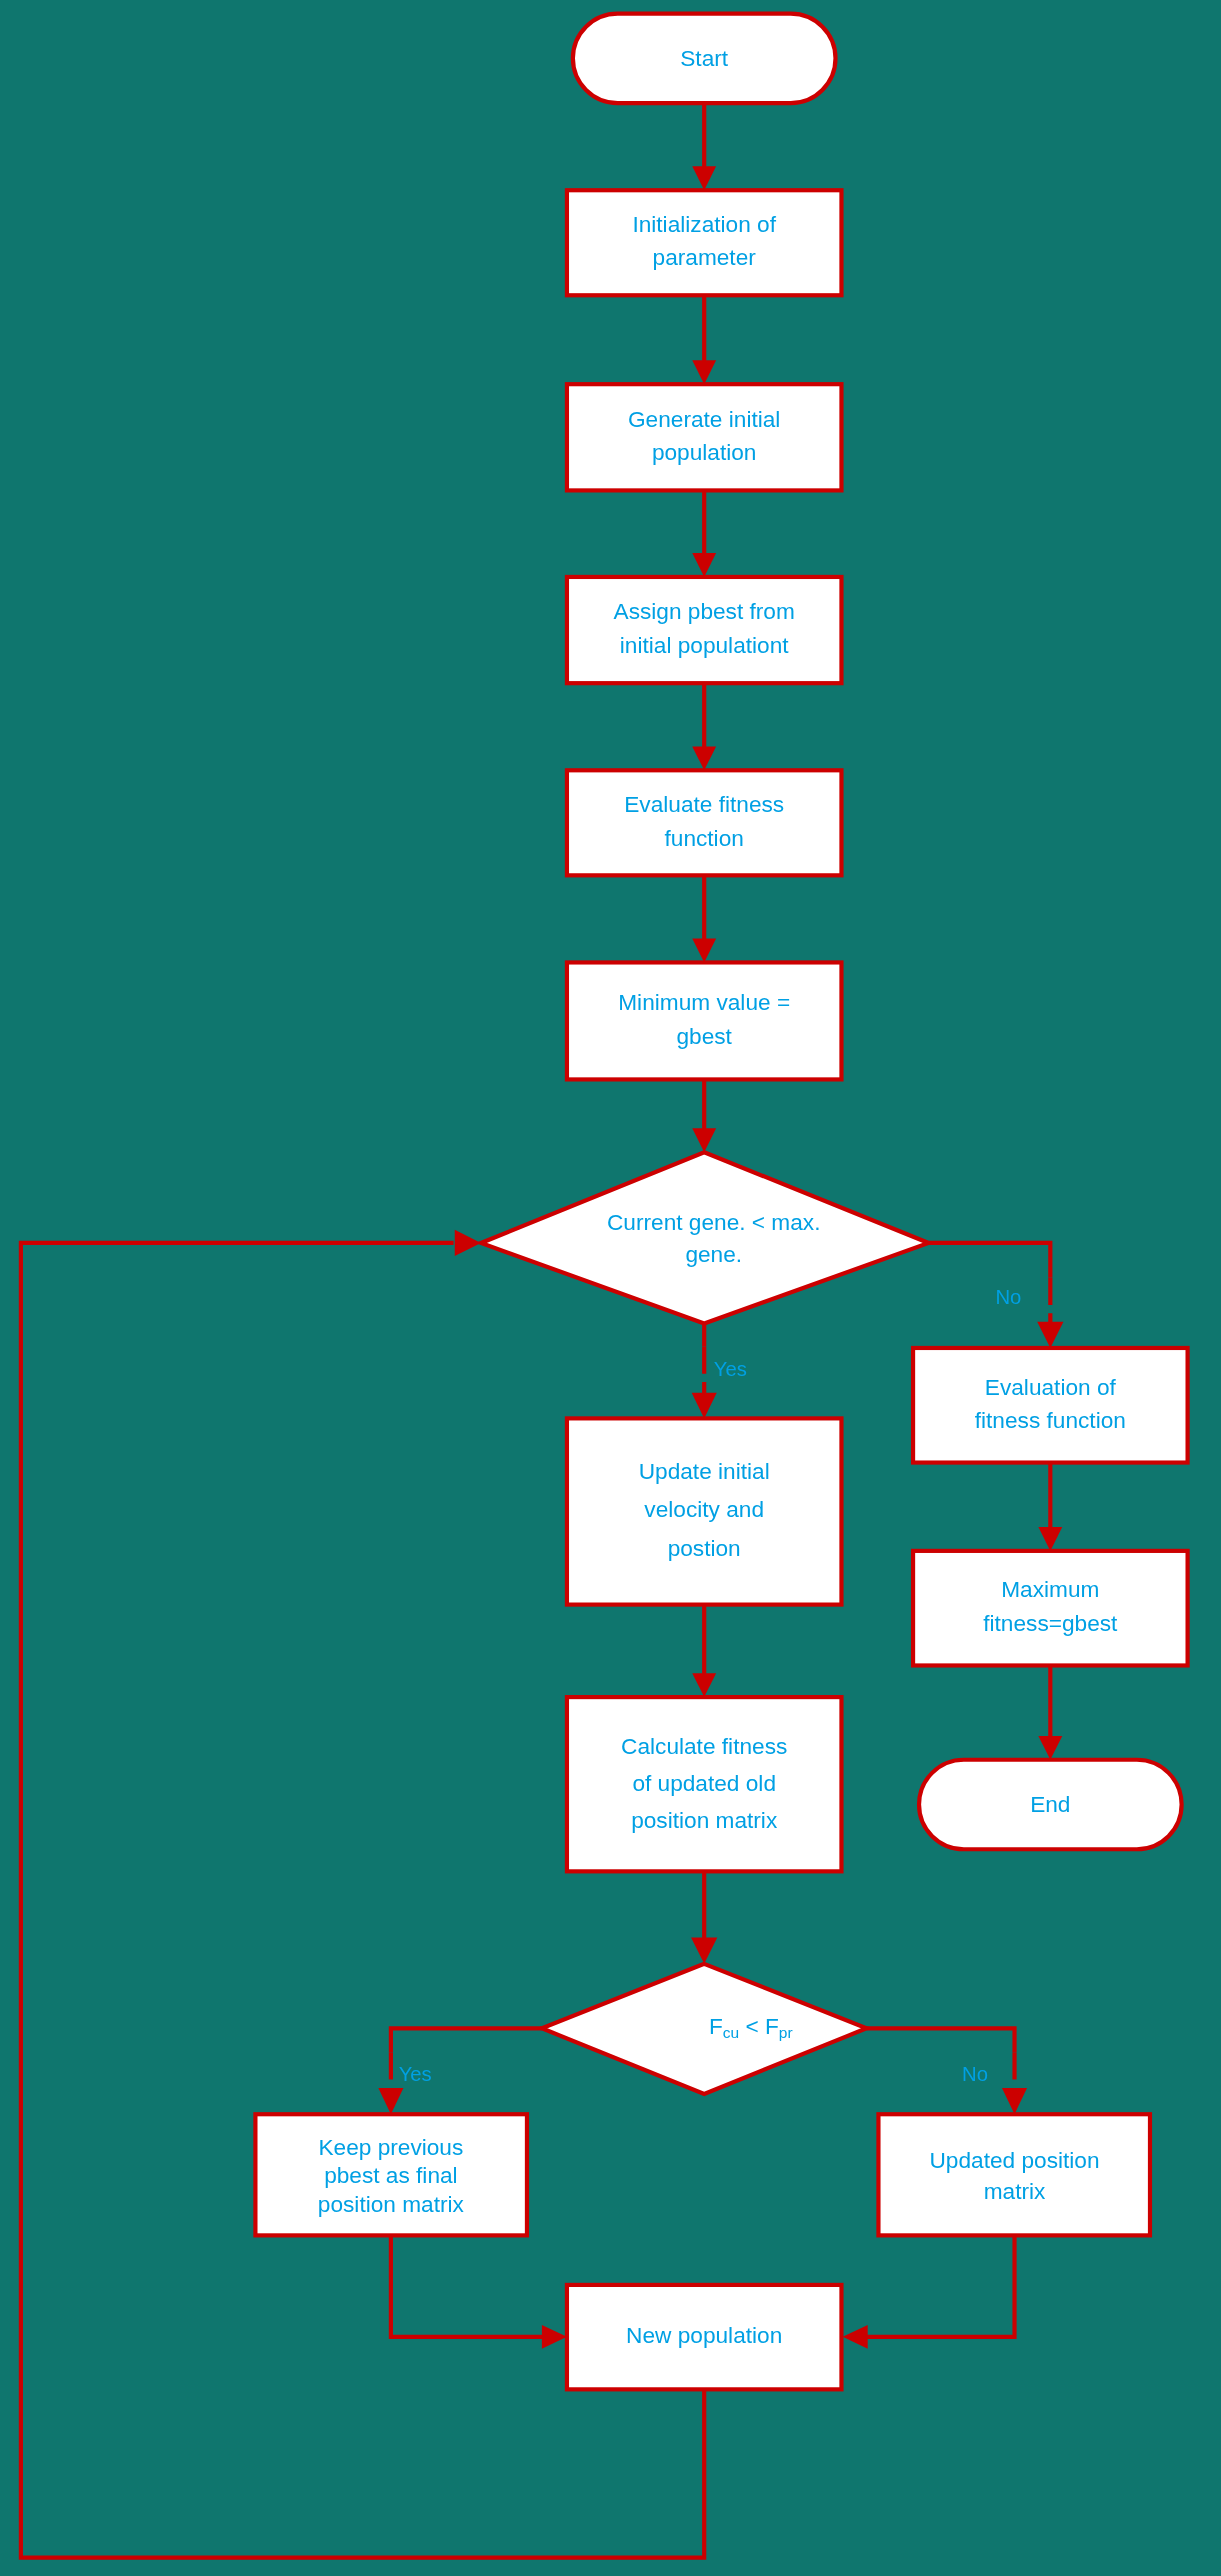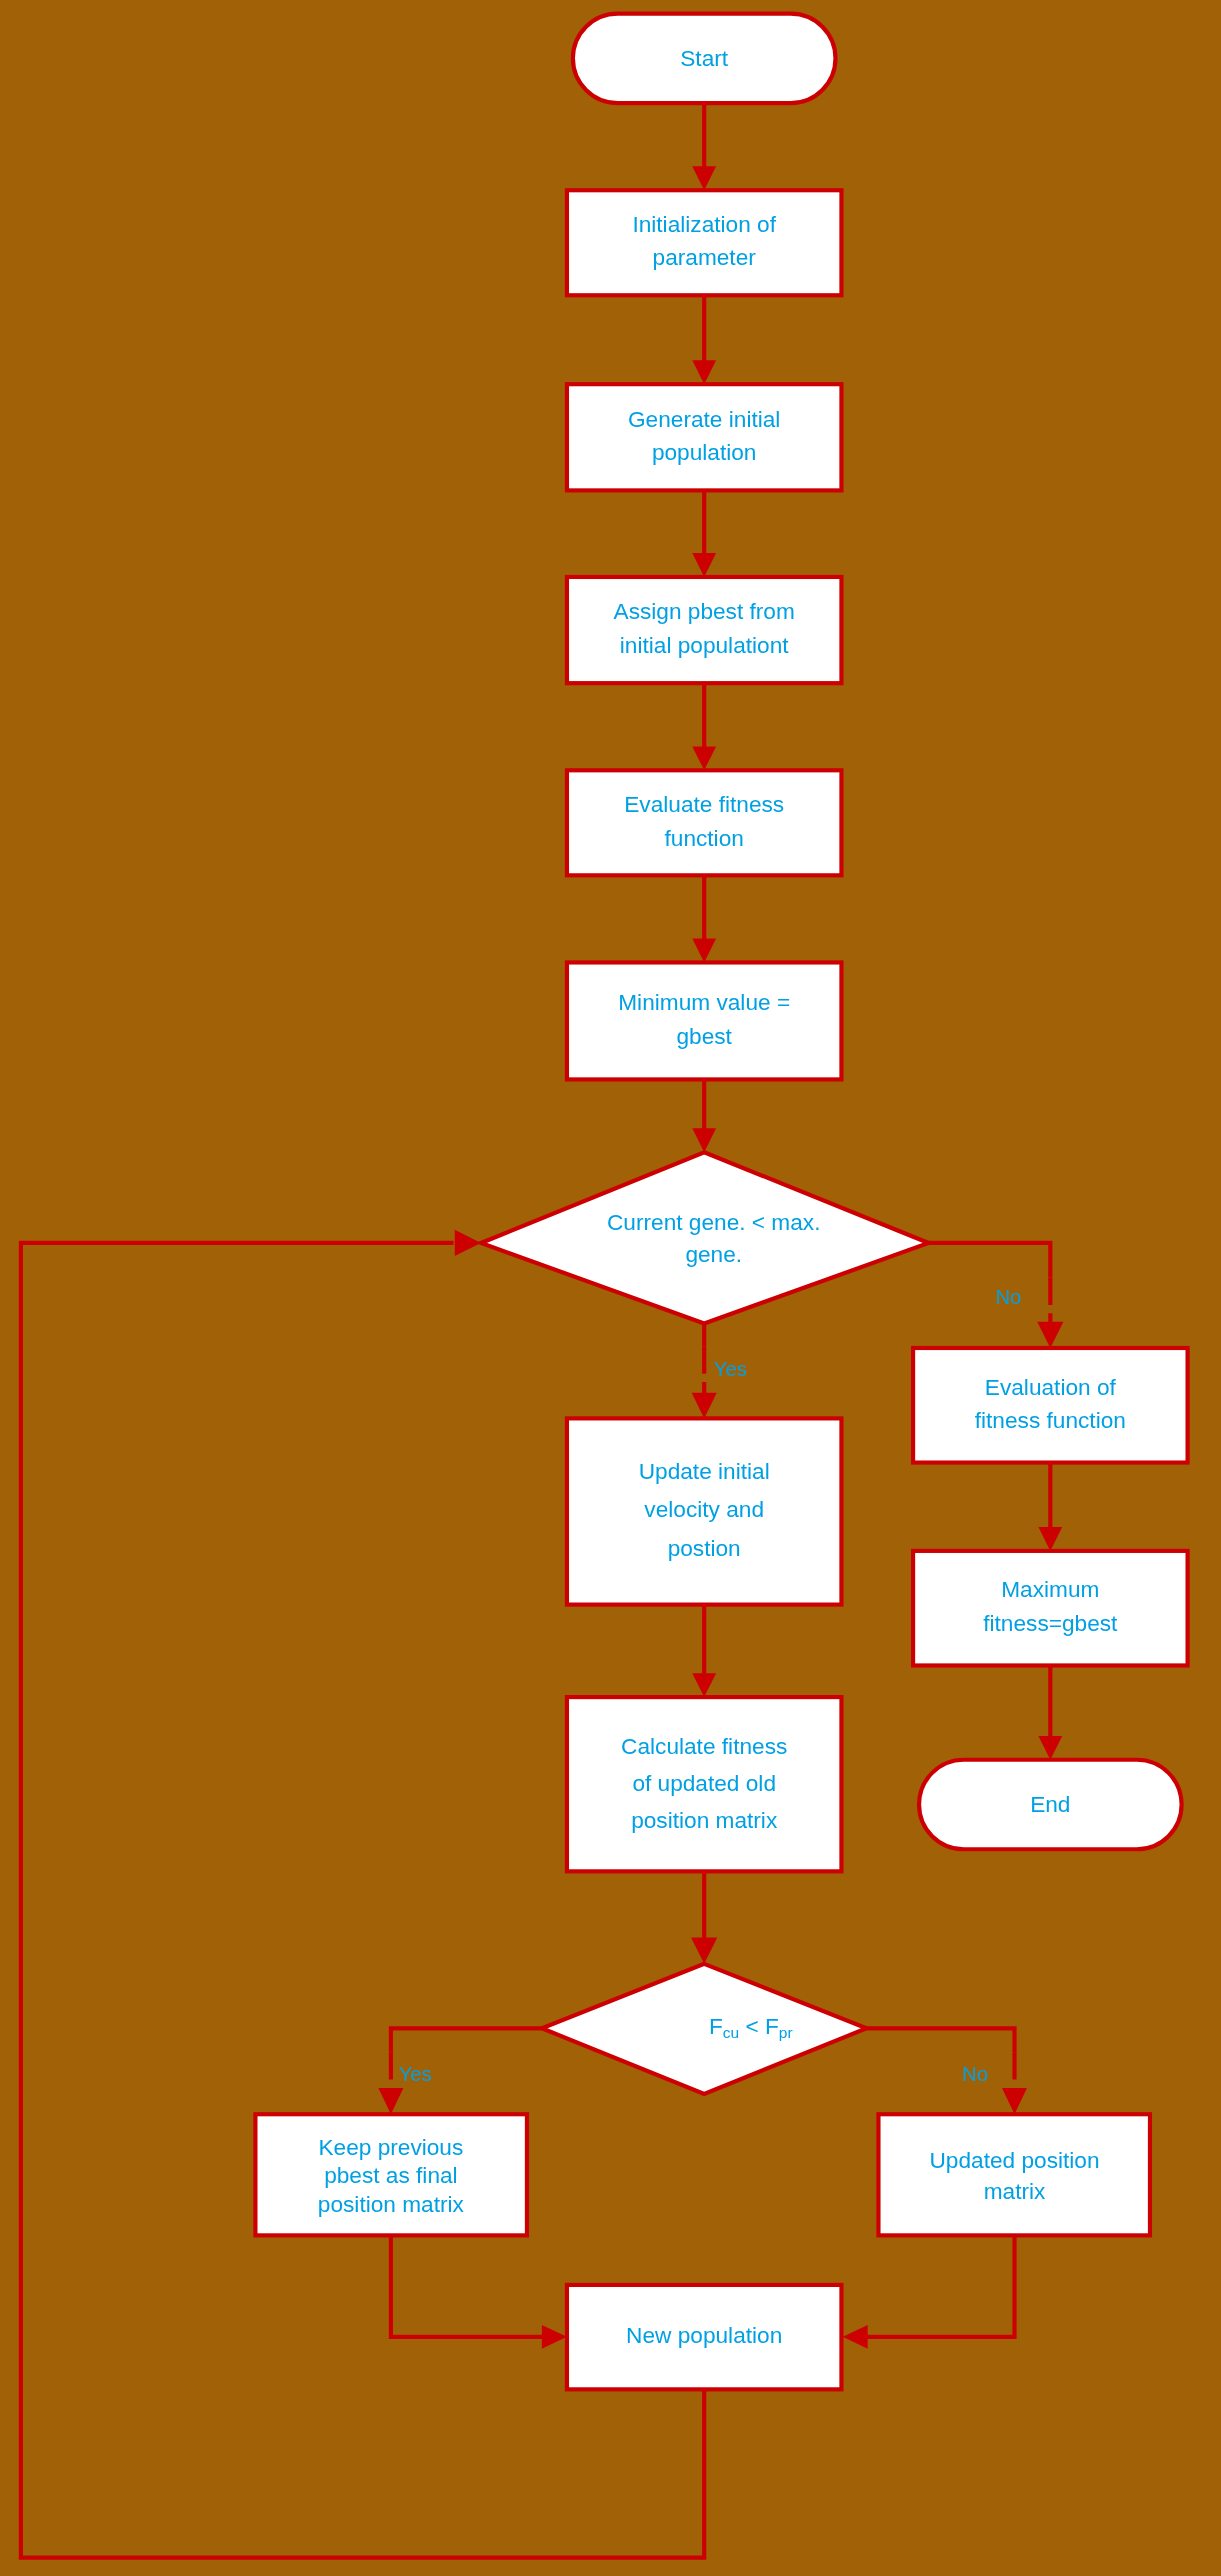--- a/index.html
+++ b/index.html
@@ -7,21 +7,21 @@
     padding: 0;
     background: #ffffff;
   }
   body {
     font-family: "Liberation Sans", sans-serif;
   }
   #flowchart-root {
     position: relative;
     width: 1221px;
     height: 2576px;
-    background: #a16207;
+    background: #0f766e;
     overflow: hidden;
   }
   svg.fc {
     display: block;
     width: 1221px;
     height: 2576px;
   }
   .node-shape {
     fill: #ffffff;
     stroke: #cc0000;

